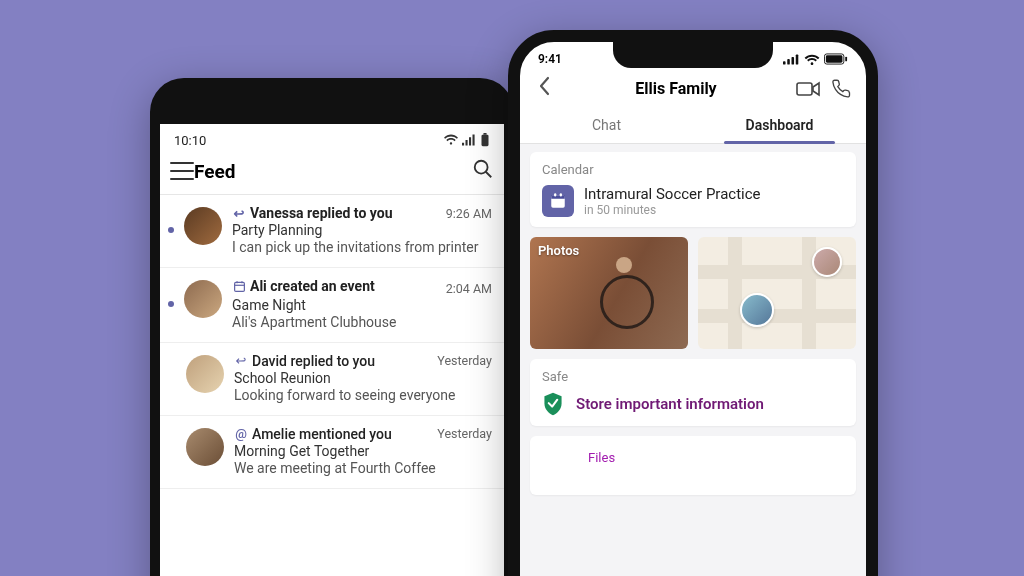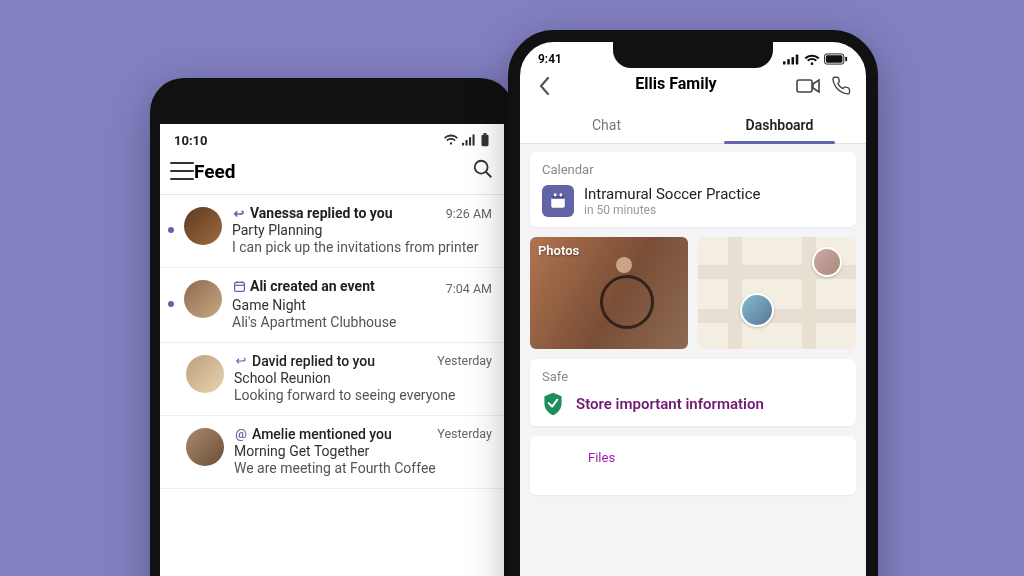--- a/index.html
+++ b/index.html
@@ -45,21 +45,21 @@
     background: #111;
     border-radius: 0 0 18px 18px;
     z-index: 5;
   }
   .status-bar {
     display: flex;
     justify-content: space-between;
     align-items: center;
     padding: 6px 14px 2px;
     font-size: 13px;
-    font-weight: 700;
+    font-weight: 400;
     color: #222;
     height: 28px;
   }
   .status-icons { display: flex; gap: 4px; align-items: center; font-size: 12px; }
   .status-icons-i { display:flex; gap:4px; align-items:center; font-size:13px;}
   .feed-header {
     display: flex;
     align-items: center;
     padding: 6px 10px 10px;
     border-bottom: 1px solid #e6e6e6;
@@ -102,21 +102,21 @@
   .feed-action-icon { color:#6264a7; font-size:13px; width:14px; display:inline-flex; justify-content:center; }
   .feed-time { font-size: 12.5px; color:#666; white-space:nowrap; }
   .feed-sub { font-size: 14px; color:#333; margin-top: 1px; }
   .feed-snippet { font-size: 14px; color:#555; margin-top: 1px; white-space:nowrap; overflow:hidden; text-overflow:ellipsis; }
 
   .ip-status-bar {
     display:flex; justify-content:space-between; align-items:center;
     padding: 10px 18px 0; font-size:12px; font-weight:600;
   }
   .chat-header {
-    display:flex; align-items:flex-start; padding: 8px 12px 6px; gap:10px;
+    display:flex; align-items:center; padding: 8px 12px 6px; gap:10px;
   }
   .back-icon { font-size: 22px; color:#555; cursor:pointer; padding:2px 6px; }
   .chat-title { flex:1; text-align:center; font-size:16px; font-weight:700; }
   .head-icon { width:24px; height:24px; display:flex; align-items:center; justify-content:center; color:#444; cursor:pointer;}
   .tabs {
     display:flex; border-bottom:1px solid #e2e2e2;
   }
   .tab {
     flex:1; text-align:center; padding:8px 0 10px; font-size:14px; color:#777; cursor:pointer;
     position:relative;
@@ -227,21 +227,21 @@
             <span class="feed-action-icon">
               <svg width="13" height="13" viewBox="0 0 16 16" fill="none" stroke="#6264a7" stroke-width="1.5">
                   <rect x="2" y="3" width="12" height="11" rx="1.5"></rect>
                   <line x1="2" y1="6.5" x2="14" y2="6.5"></line>
                   <line x1="5" y1="1.5" x2="5" y2="4"></line>
                   <line x1="11" y1="1.5" x2="11" y2="4"></line>
                 </svg>
             </span>
             <span>Ali created an event</span>
           </span>
-          <span class="feed-time">7:04 AM</span>
+          <span class="feed-time">2:04 AM</span>
         </div>
         <div class="feed-sub">Game Night</div>
         <div class="feed-snippet">Ali's Apartment Clubhouse</div>
       </div>
     </div>
 
     <div class="feed-item">
       <span class="unread-spacer"></span>
       <div class="avatar av3"></div>
       <div class="feed-body">

